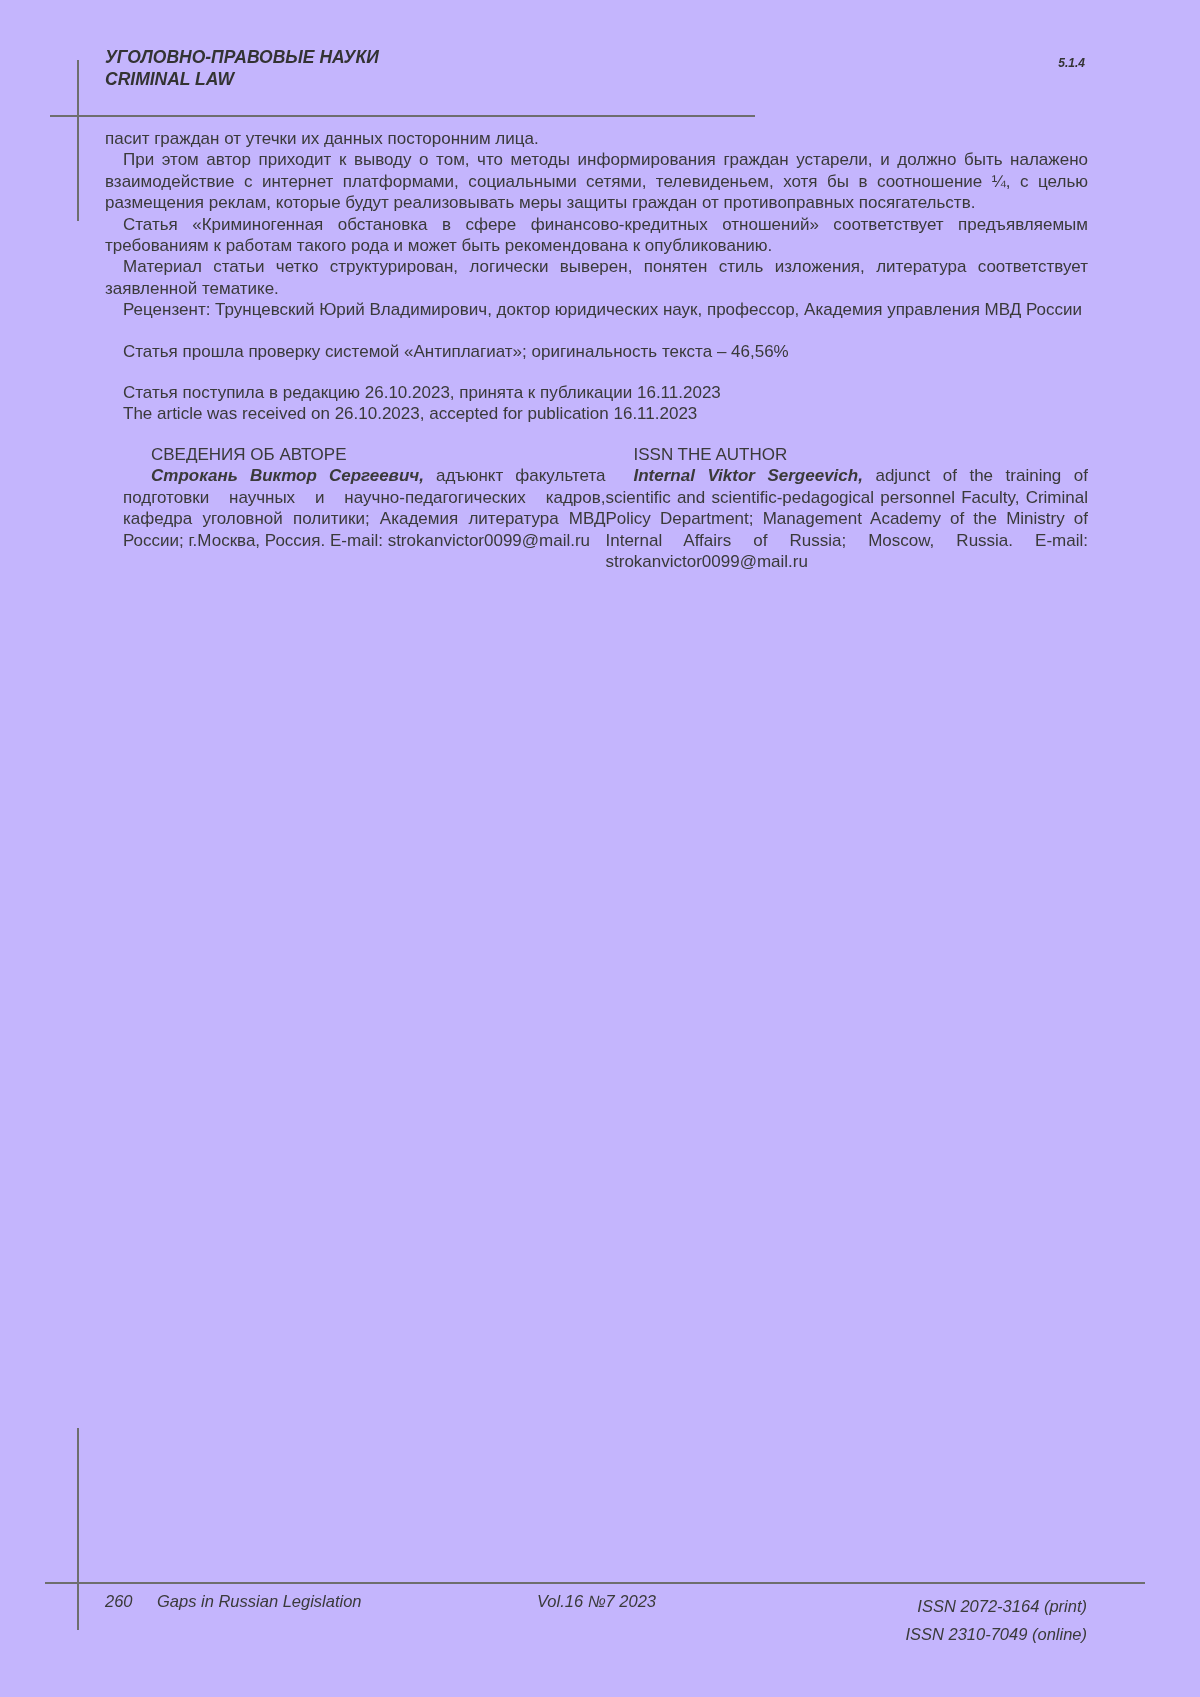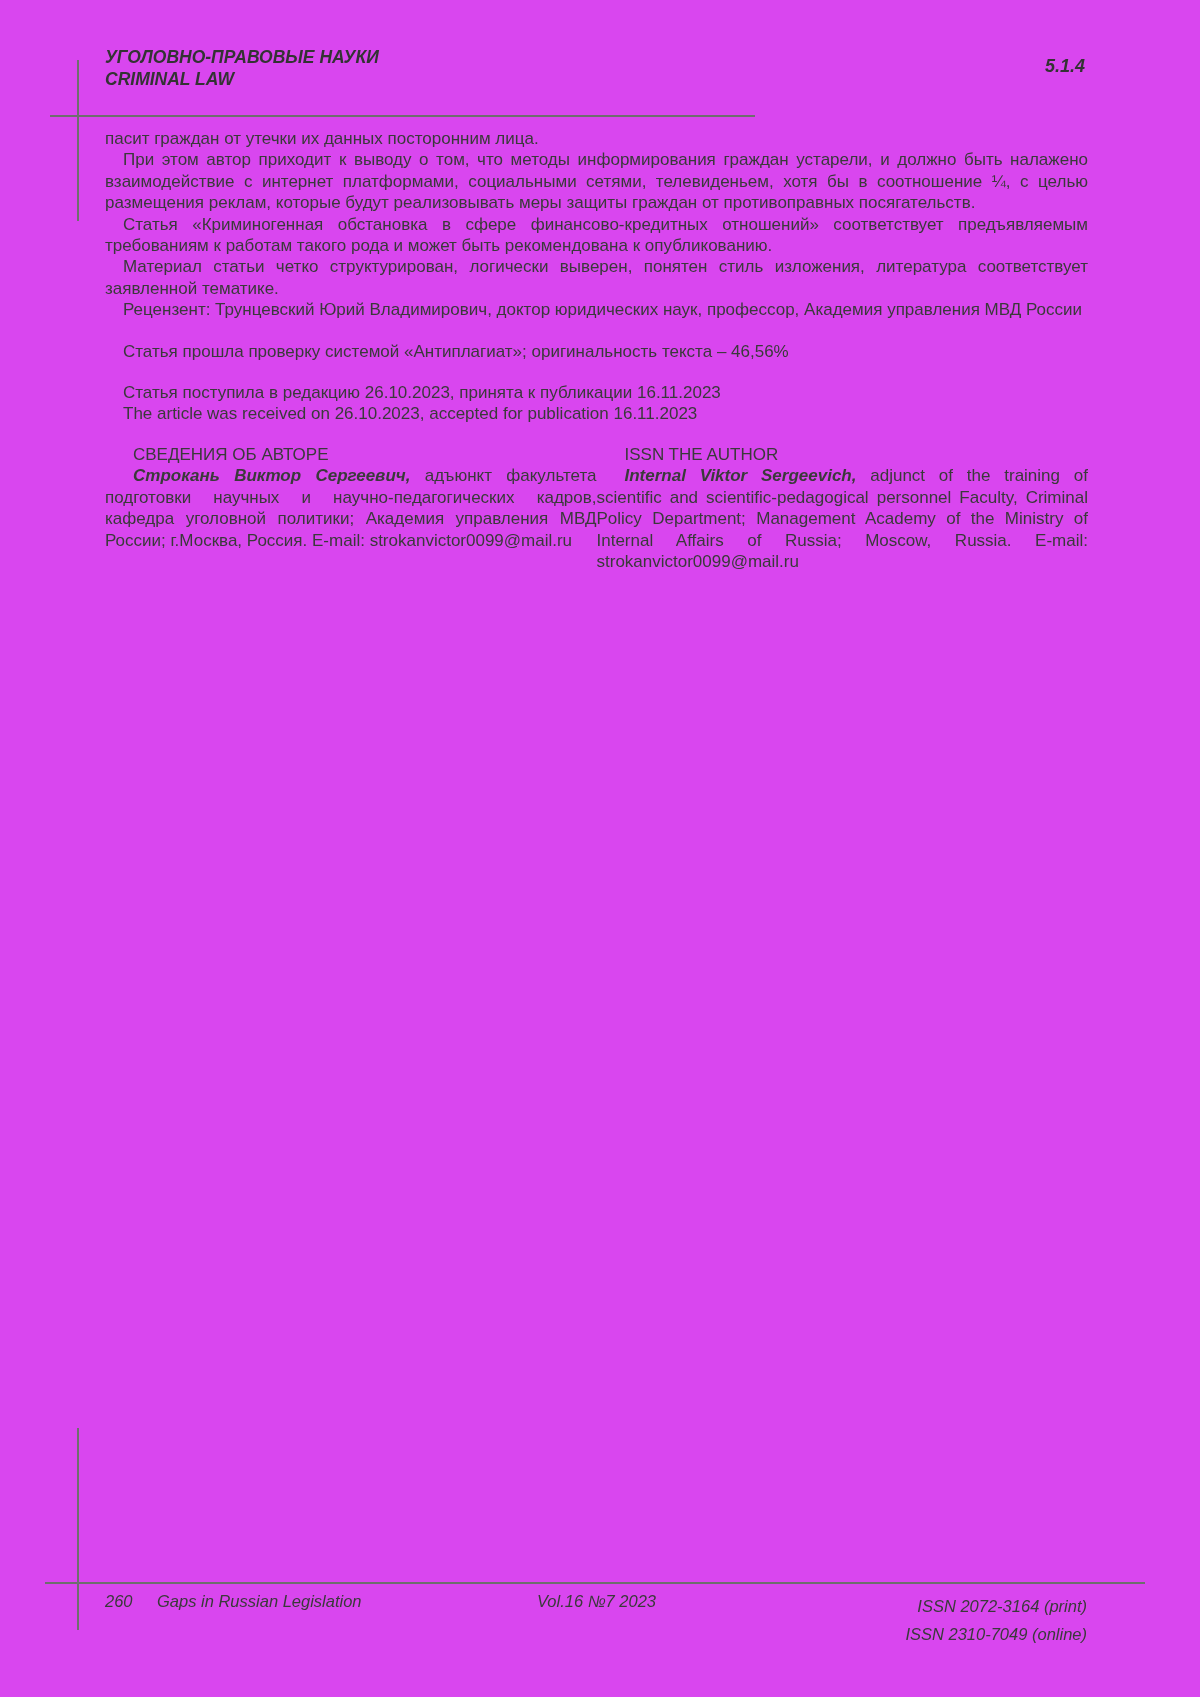--- a/index.html
+++ b/index.html
@@ -1,55 +1,55 @@
 <!DOCTYPE html>
 <html><head>
 <meta charset="utf-8">
 <style>
   html, body { margin: 0; padding: 0; background: #ffffff; }
   .page {
     position: relative;
     width: 1200px;
     height: 1697px;
-    background: #d946ef;
+    background: #c4b5fd;
     font-family: "Liberation Sans", "DejaVu Sans", sans-serif;
     color: #3a3a3a;
     overflow: hidden;
   }
 
   
   .rule { position: absolute; background: #6e6e6e; }
   .rule-top-v    { left: 77px;  top: 60px;   width: 2px;    height: 161px; }
   .rule-top-h    { left: 50px;  top: 115px;  width: 705px;  height: 2px; }
   .rule-bottom-v { left: 77px;  top: 1428px; width: 2px;    height: 202px; }
   .rule-bottom-h { left: 45px;  top: 1582px; width: 1100px; height: 2px; }
 
   
   .header-left {
     position: absolute; left: 105px; top: 46px;
     font-size: 17.5px; line-height: 22px;
     font-weight: bold; font-style: italic; color: #333333;
   }
   .header-code {
     position: absolute; right: 115px; top: 56px;
-    font-size: 18px; font-weight: bold; font-style: italic; color: #333333;
+    font-size: 12px; font-weight: bold; font-style: italic; color: #333333;
   }
 
   
   .content {
     position: absolute; left: 105px; top: 128px; width: 983px;
     font-size: 17px; line-height: 21.4px;
   }
   .par { margin: 0; text-align: justify; text-indent: 18px; }
   .par.no-indent { text-indent: 0; }
   .meta-line { text-align: left; }
   .antiplagiat { margin-top: 20px; }
   .received { margin-top: 20px; }
 
-  .columns { display: flex; margin-top: 19px; }
+  .columns { display: flex; margin-top: 19px; margin-left: 18px; }
   .col { flex: 1 1 0; min-width: 0; }
   .col-heading { padding-left: 28px; margin: 0 0 0 0; }
   .col-par { margin: 0; text-align: justify; text-indent: 28px; }
   .author-name { font-weight: bold; font-style: italic; }
 
   
   .footer { position: absolute; left: 0; top: 1592px; width: 1200px; font-size: 16.5px; }
   .pg-num  { position: absolute; left: 105px; top: 0; font-style: italic; }
   .journal { position: absolute; left: 157px; top: 0; font-style: italic; }
   .issue   { position: absolute; left: 105px; top: 0; width: 983px; text-align: center; font-style: italic; }
@@ -82,21 +82,21 @@
     <p class="par meta-line antiplagiat">Статья прошла проверку системой «Антиплагиат»; оригинальность текста – 46,56%</p>
 
     <div class="received">
       <p class="par meta-line">Статья поступила в редакцию 26.10.2023, принята к публикации 16.11.2023</p>
       <p class="par meta-line">The article was received on 26.10.2023, accepted for publication 16.11.2023</p>
     </div>
 
     <div class="columns">
       <div class="col">
         <div class="col-heading">СВЕДЕНИЯ ОБ АВТОРЕ</div>
-        <p class="col-par"><b class="author-name">Строкань Виктор Сергеевич,</b> <span>адъюнкт факультета подготовки научных и научно-педагогических кадров, кафедра уголовной политики; Академия управления МВД России; г.Москва, Россия. E-mail: strokanvictor0099@mail.ru</span></p>
+        <p class="col-par"><b class="author-name">Строкань Виктор Сергеевич,</b> <span>адъюнкт факультета подготовки научных и научно-педагогических кадров, кафедра уголовной политики; Академия литература МВД России; г.Москва, Россия. E-mail: strokanvictor0099@mail.ru</span></p>
       </div>
       <div class="col">
         <div class="col-heading">ISSN THE AUTHOR</div>
         <p class="col-par"><b class="author-name">Internal Viktor Sergeevich,</b> <span>adjunct of the training of scientific and scientific-pedagogical personnel Faculty, Criminal Policy Department; Management Academy of the Ministry of Internal Affairs of Russia; Moscow, Russia. E-mail: strokanvictor0099@mail.ru</span></p>
       </div>
     </div>
   </main>
 
   <footer class="footer">
     <span class="pg-num">260</span>

